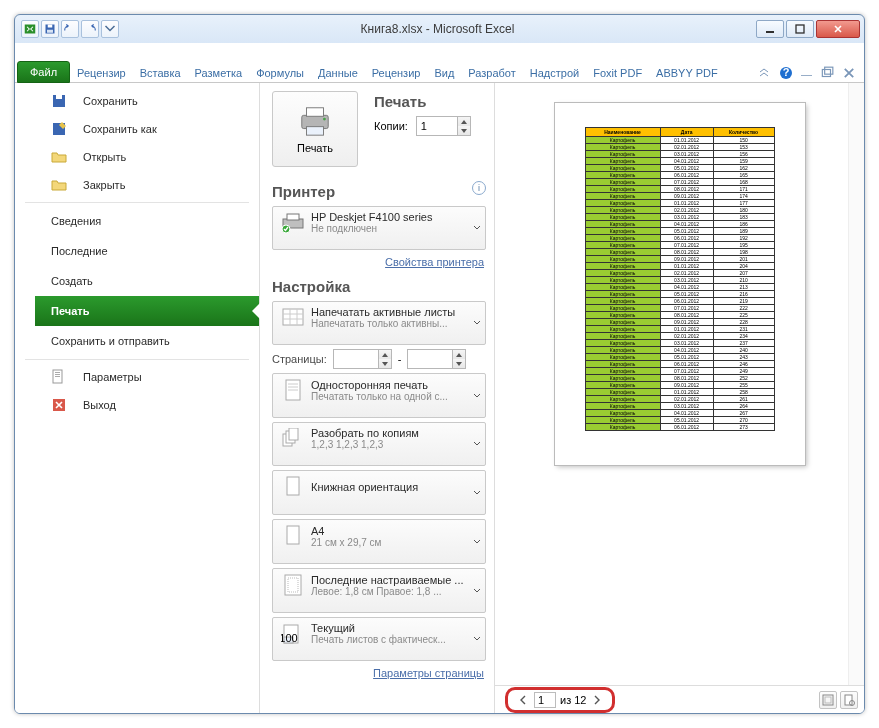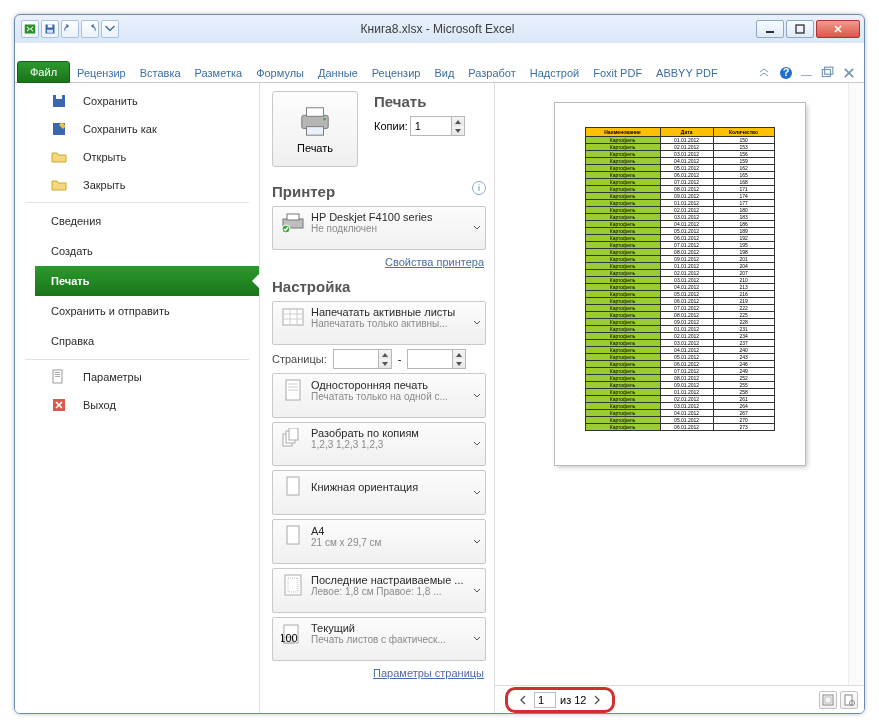--- a/index.html
+++ b/index.html
@@ -26,21 +26,21 @@
   .sidebar .item.no-icon{padding:9px 10px 9px 16px;}
   .sidebar .item.sel{background:linear-gradient(#2b9a2d,#1a7419);color:#fff;font-weight:600;}
   .sidebar .item.sel::after{content:"";position:absolute;right:-1px;top:50%;margin-top:-8px;border:8px solid transparent;border-right-color:#fff;}
   .sidebar hr{border:none;border-top:1px solid #e3e3e3;margin:3px 10px;}
   .ico{width:16px;height:16px;display:flex;align-items:center;justify-content:center;}
   .mid{width:234px;padding:8px 8px 4px 12px;display:flex;flex-direction:column;gap:4px;overflow:hidden;}
   .section-h{font-size:15px;font-weight:600;color:#565656;margin:2px 0 2px;}
   .printrow{display:flex;align-items:flex-start;gap:16px;}
   .bigbtn{width:86px;height:76px;border:1px solid #c9c9c9;border-radius:3px;background:linear-gradient(#fdfdfd,#efefef);display:flex;flex-direction:column;align-items:center;justify-content:center;gap:4px;cursor:pointer;}
   .bigbtn svg{width:38px;height:34px;}
-  .copies{display:flex;align-items:center;gap:2px;margin-top:6px;}
+  .copies{display:flex;align-items:center;gap:8px;margin-top:6px;}
   .numbox{display:flex;align-items:center;border:1px solid #b7b7b7;height:20px;background:#fff;}
   .numbox input{width:40px;border:none;outline:none;padding:1px 4px;font-size:11px;}
   .spinners{display:flex;flex-direction:column;border-left:1px solid #b7b7b7;}
   .spinners div{width:12px;height:9px;display:flex;align-items:center;justify-content:center;background:linear-gradient(#f5f5f5,#e7e7e7);cursor:pointer;}
   .spinners svg{width:6px;height:4px;}
   .h2row{display:flex;justify-content:space-between;margin-top:10px;}
   .h2row .info{width:14px;height:14px;border:1px solid #8aa9cd;border-radius:50%;color:#5a7fa9;display:flex;align-items:center;justify-content:center;font-size:9px;}
   .dropcard{border:1px solid #c9c9c9;border-radius:2px;background:linear-gradient(#fcfcfc,#f0f0f0);display:flex;align-items:center;padding:4px 18px 15px 6px;position:relative;cursor:pointer;min-height:38px;}
   .dropcard .chev{position:absolute;right:4px;top:50%;margin-top:-4px;}
   .dropcard .dicon{width:28px;display:flex;align-items:flex-start;justify-content:center;margin-right:4px;}
@@ -188,30 +188,30 @@
                 <path d="M1 4h5l1 2h8v7H1z" fill="#f3d77a" stroke="#c9a939"></path>
               </svg>
             </span>
         <span>Закрыть</span>
       </div>
       <hr>
       <div class="item no-icon">
             <span>Сведения</span>
           </div>
       <div class="item no-icon">
+            <span>Последние</span>
+          </div>
+      <div class="item no-icon">
             <span>Создать</span>
           </div>
       <div class="item no-icon sel">
             <span>Печать</span>
           </div>
       <div class="item no-icon">
             <span>Сохранить и отправить</span>
-          </div>
-      <div class="item no-icon">
-            <span>Справка</span>
           </div>
       <hr>
       <div class="item">
         <span class="ico">
               <svg viewBox="0 0 16 16">
                 <rect x="2" y="1" width="9" height="13" fill="#fff" stroke="#999"></rect>
                 <rect x="4" y="3" width="5" height="1" fill="#aaa"></rect>
                 <rect x="4" y="5" width="5" height="1" fill="#aaa"></rect>
                 <rect x="4" y="7" width="5" height="1" fill="#aaa"></rect>
               </svg>

